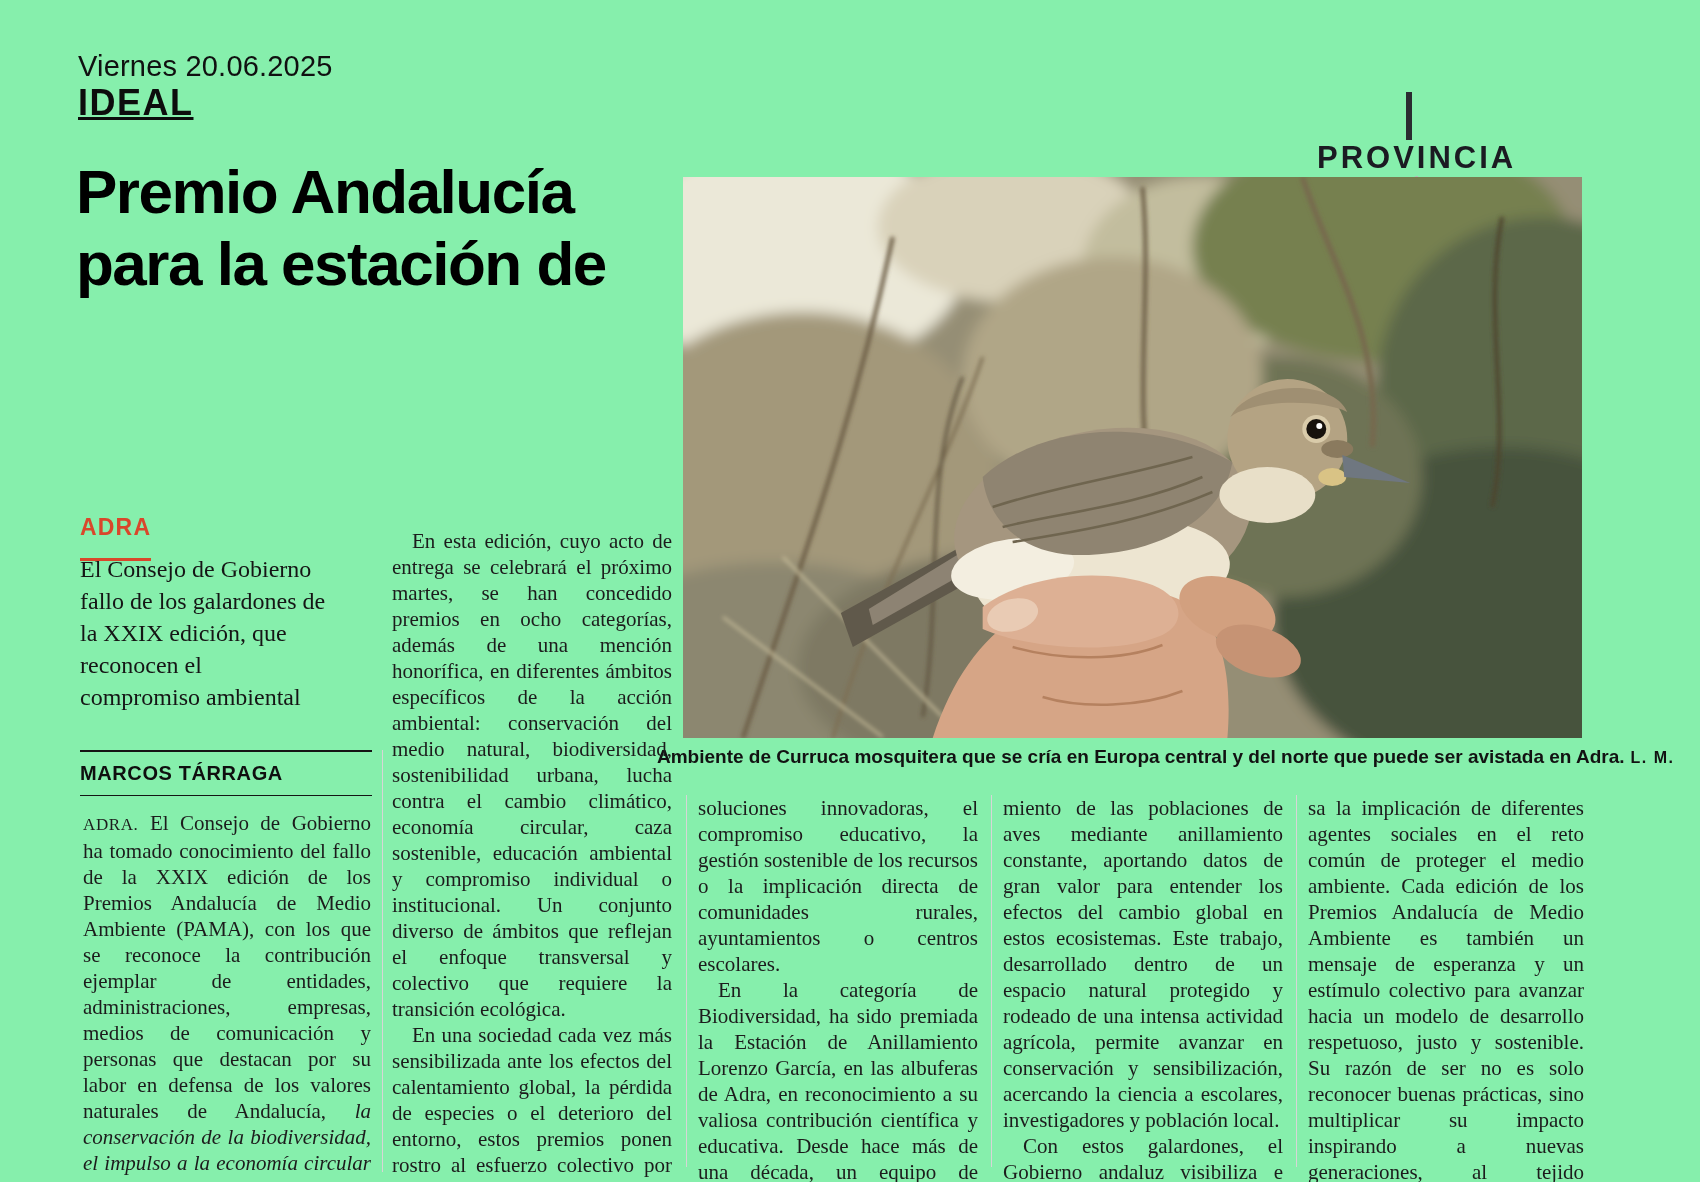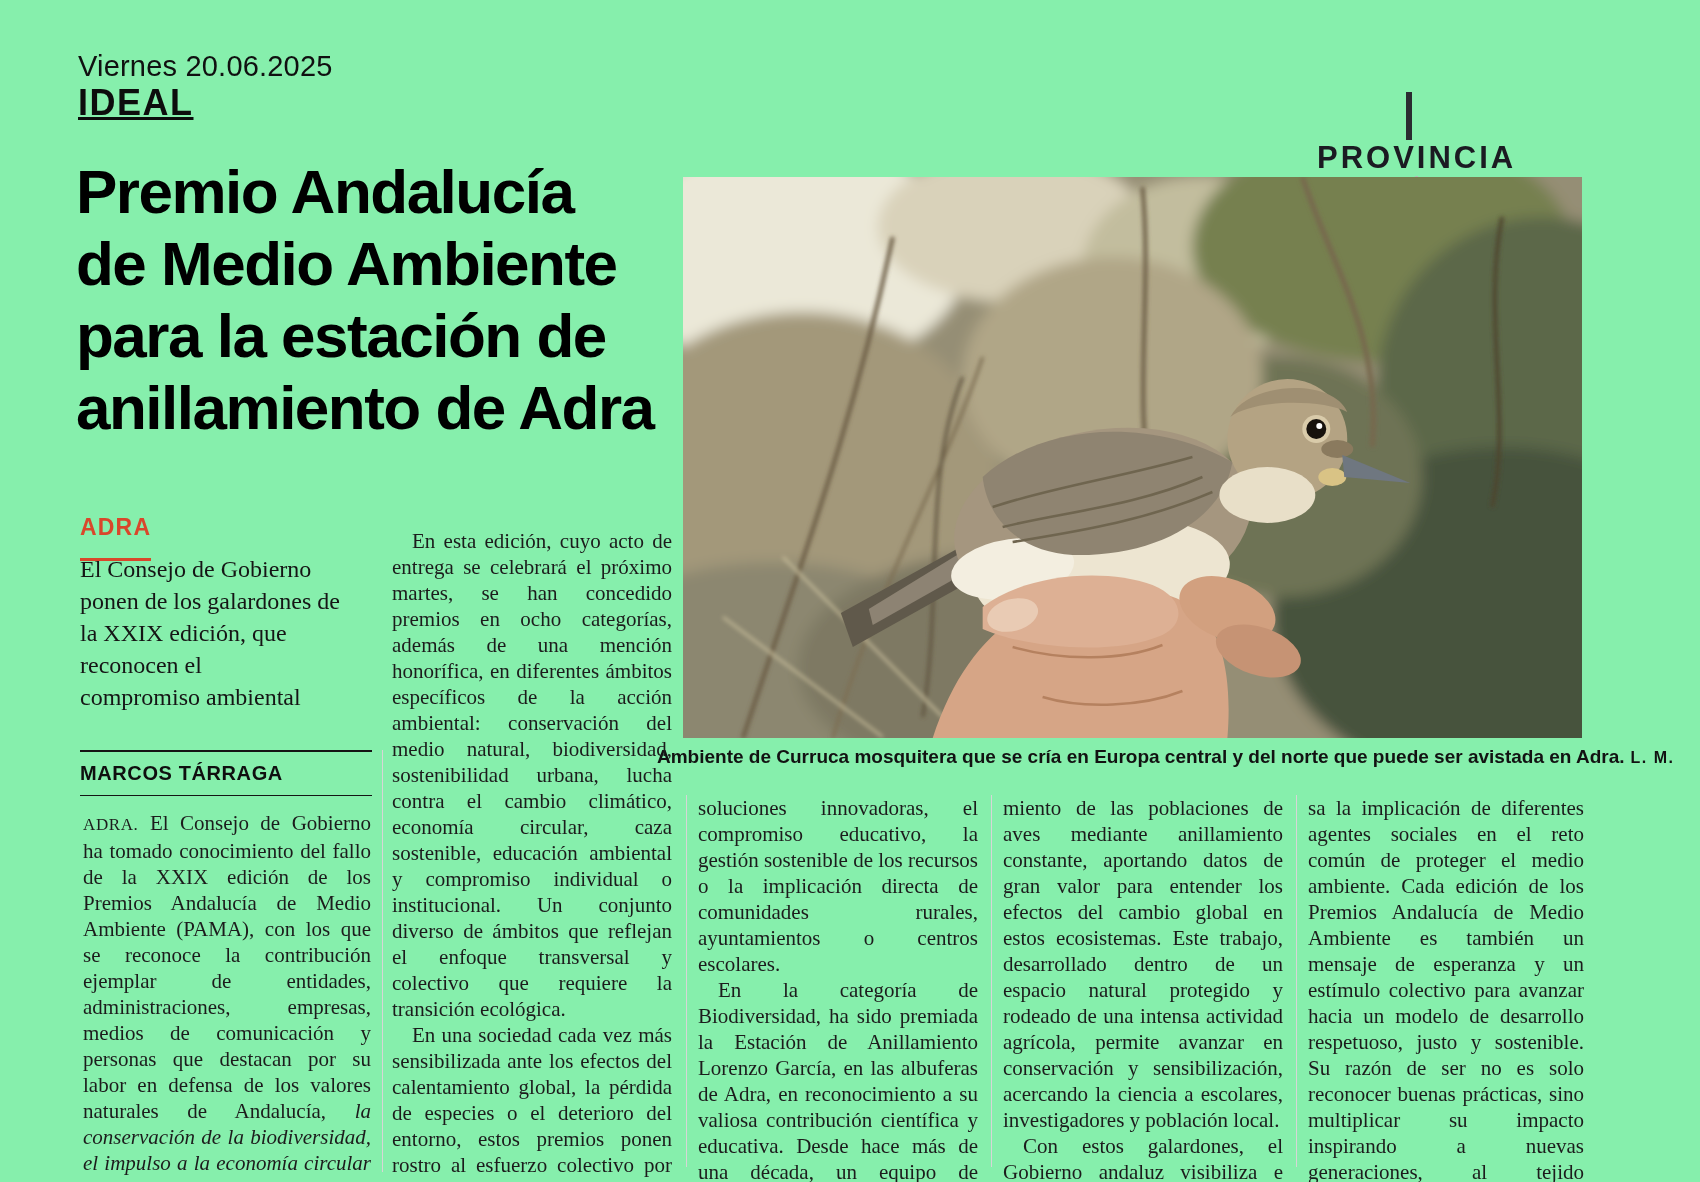--- a/index.html
+++ b/index.html
@@ -52,29 +52,27 @@
   <div class="abs brand">IDEAL</div>
   <div class="abs section">
     <div class="secbar"></div>
     <div class="sectitle">PROVINCIA</div>
     <div class="secdiv"></div>
     <div class="pagenum">12</div>
   </div>
 
   <div class="abs headline">
     <div class="hl">Premio Andalucía</div>
-    <div class="hl">de Medio Ambiente</div>
     <div class="hl">para la estación de</div>
-    <div class="hl">anillamiento de Adra</div>
   </div>
 
   <div class="abs kicker">ADRA</div>
   <div class="abs subhead">
     <div class="shl">El Consejo de Gobierno</div>
-    <div class="shl">ponen de los galardones de</div>
+    <div class="shl">fallo de los galardones de</div>
     <div class="shl">la XXIX edición, que</div>
     <div class="shl">reconocen el</div>
     <div class="shl">compromiso ambiental</div>
   </div>
 
   <div class="abs rule" style="left:80px;top:750px;"></div>
   <div class="abs byline">MARCOS TÁRRAGA</div>
   <div class="abs rule" style="left:80px;top:795px;height:1px;"></div>
 
   <div class="abs photo">

